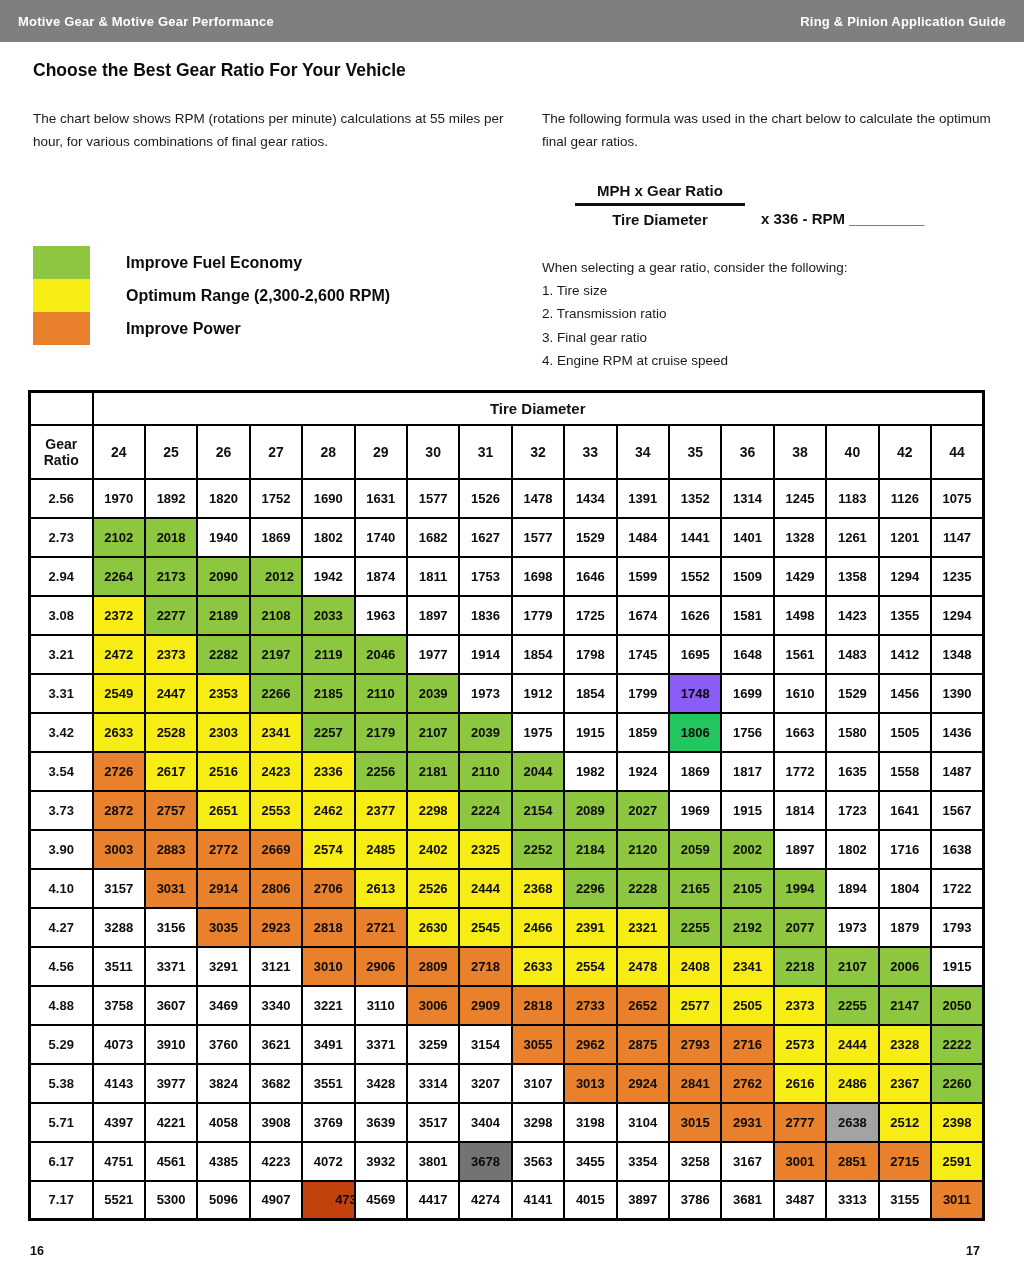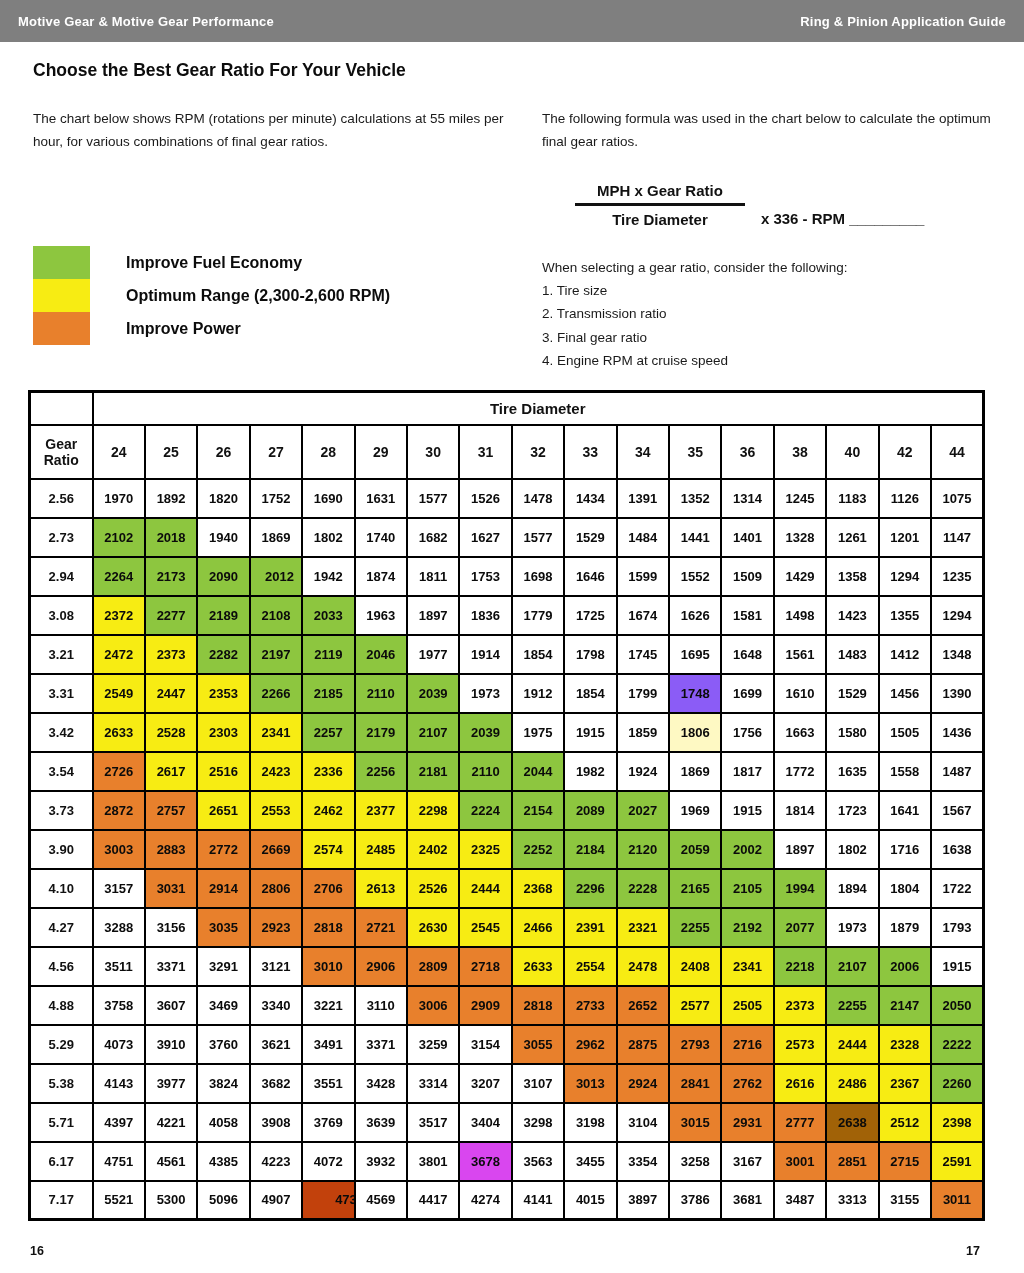--- a/index.html
+++ b/index.html
@@ -320,21 +320,21 @@
             <td style="background: rgb(247, 236, 19);">2528</td>
             <td style="background: rgb(247, 236, 19);">2303</td>
             <td style="background: rgb(247, 236, 19);">2341</td>
             <td style="background: rgb(141, 198, 63);">2257</td>
             <td style="background: rgb(141, 198, 63);">2179</td>
             <td style="background: rgb(141, 198, 63);">2107</td>
             <td style="background: rgb(141, 198, 63);">2039</td>
             <td style="background: rgb(255, 255, 255);">1975</td>
             <td style="background: rgb(255, 255, 255);">1915</td>
             <td style="background: rgb(255, 255, 255);">1859</td>
-            <td style="background: #fef9c3; margin-left: 28px;">1806</td>
+            <td style="background: #22c55e; margin-left: 28px;">1806</td>
             <td style="background: rgb(255, 255, 255);">1756</td>
             <td style="background: rgb(255, 255, 255);">1663</td>
             <td style="background: rgb(255, 255, 255);">1580</td>
             <td style="background: rgb(255, 255, 255);">1505</td>
             <td style="background: rgb(255, 255, 255);">1436</td>
           </tr>
           <tr>
             <th>3.54</th>
             <td style="background: rgb(232, 128, 44);">2726</td>
             <td style="background: rgb(247, 236, 19);">2617</td>
@@ -523,34 +523,34 @@
             <td style="background: rgb(255, 255, 255);">3769</td>
             <td style="background: rgb(255, 255, 255);">3639</td>
             <td style="background: rgb(255, 255, 255);">3517</td>
             <td style="background: rgb(255, 255, 255);">3404</td>
             <td style="background: rgb(255, 255, 255);">3298</td>
             <td style="background: rgb(255, 255, 255);">3198</td>
             <td style="background: rgb(255, 255, 255);">3104</td>
             <td style="background: rgb(232, 128, 44);">3015</td>
             <td style="background: rgb(232, 128, 44);">2931</td>
             <td style="background: rgb(232, 128, 44);">2777</td>
-            <td style="background: #a16207;">2638</td>
+            <td style="background: #a3a3a3;">2638</td>
             <td style="background: rgb(247, 236, 19);">2512</td>
             <td style="background: rgb(247, 236, 19);">2398</td>
           </tr>
           <tr>
             <th>6.17</th>
             <td style="background: rgb(255, 255, 255);">4751</td>
             <td style="background: rgb(255, 255, 255);">4561</td>
             <td style="background: rgb(255, 255, 255);">4385</td>
             <td style="background: rgb(255, 255, 255);">4223</td>
             <td style="background: rgb(255, 255, 255);">4072</td>
             <td style="background: rgb(255, 255, 255);">3932</td>
             <td style="background: rgb(255, 255, 255);">3801</td>
-            <td style="background: #d946ef;">3678</td>
+            <td style="background: #737373;">3678</td>
             <td style="background: rgb(255, 255, 255);">3563</td>
             <td style="background: rgb(255, 255, 255);">3455</td>
             <td style="background: rgb(255, 255, 255);">3354</td>
             <td style="background: rgb(255, 255, 255);">3258</td>
             <td style="background: rgb(255, 255, 255);">3167</td>
             <td style="background: rgb(232, 128, 44);">3001</td>
             <td style="background: rgb(232, 128, 44);">2851</td>
             <td style="background: rgb(232, 128, 44);">2715</td>
             <td style="background: rgb(247, 236, 19);">2591</td>
           </tr>

